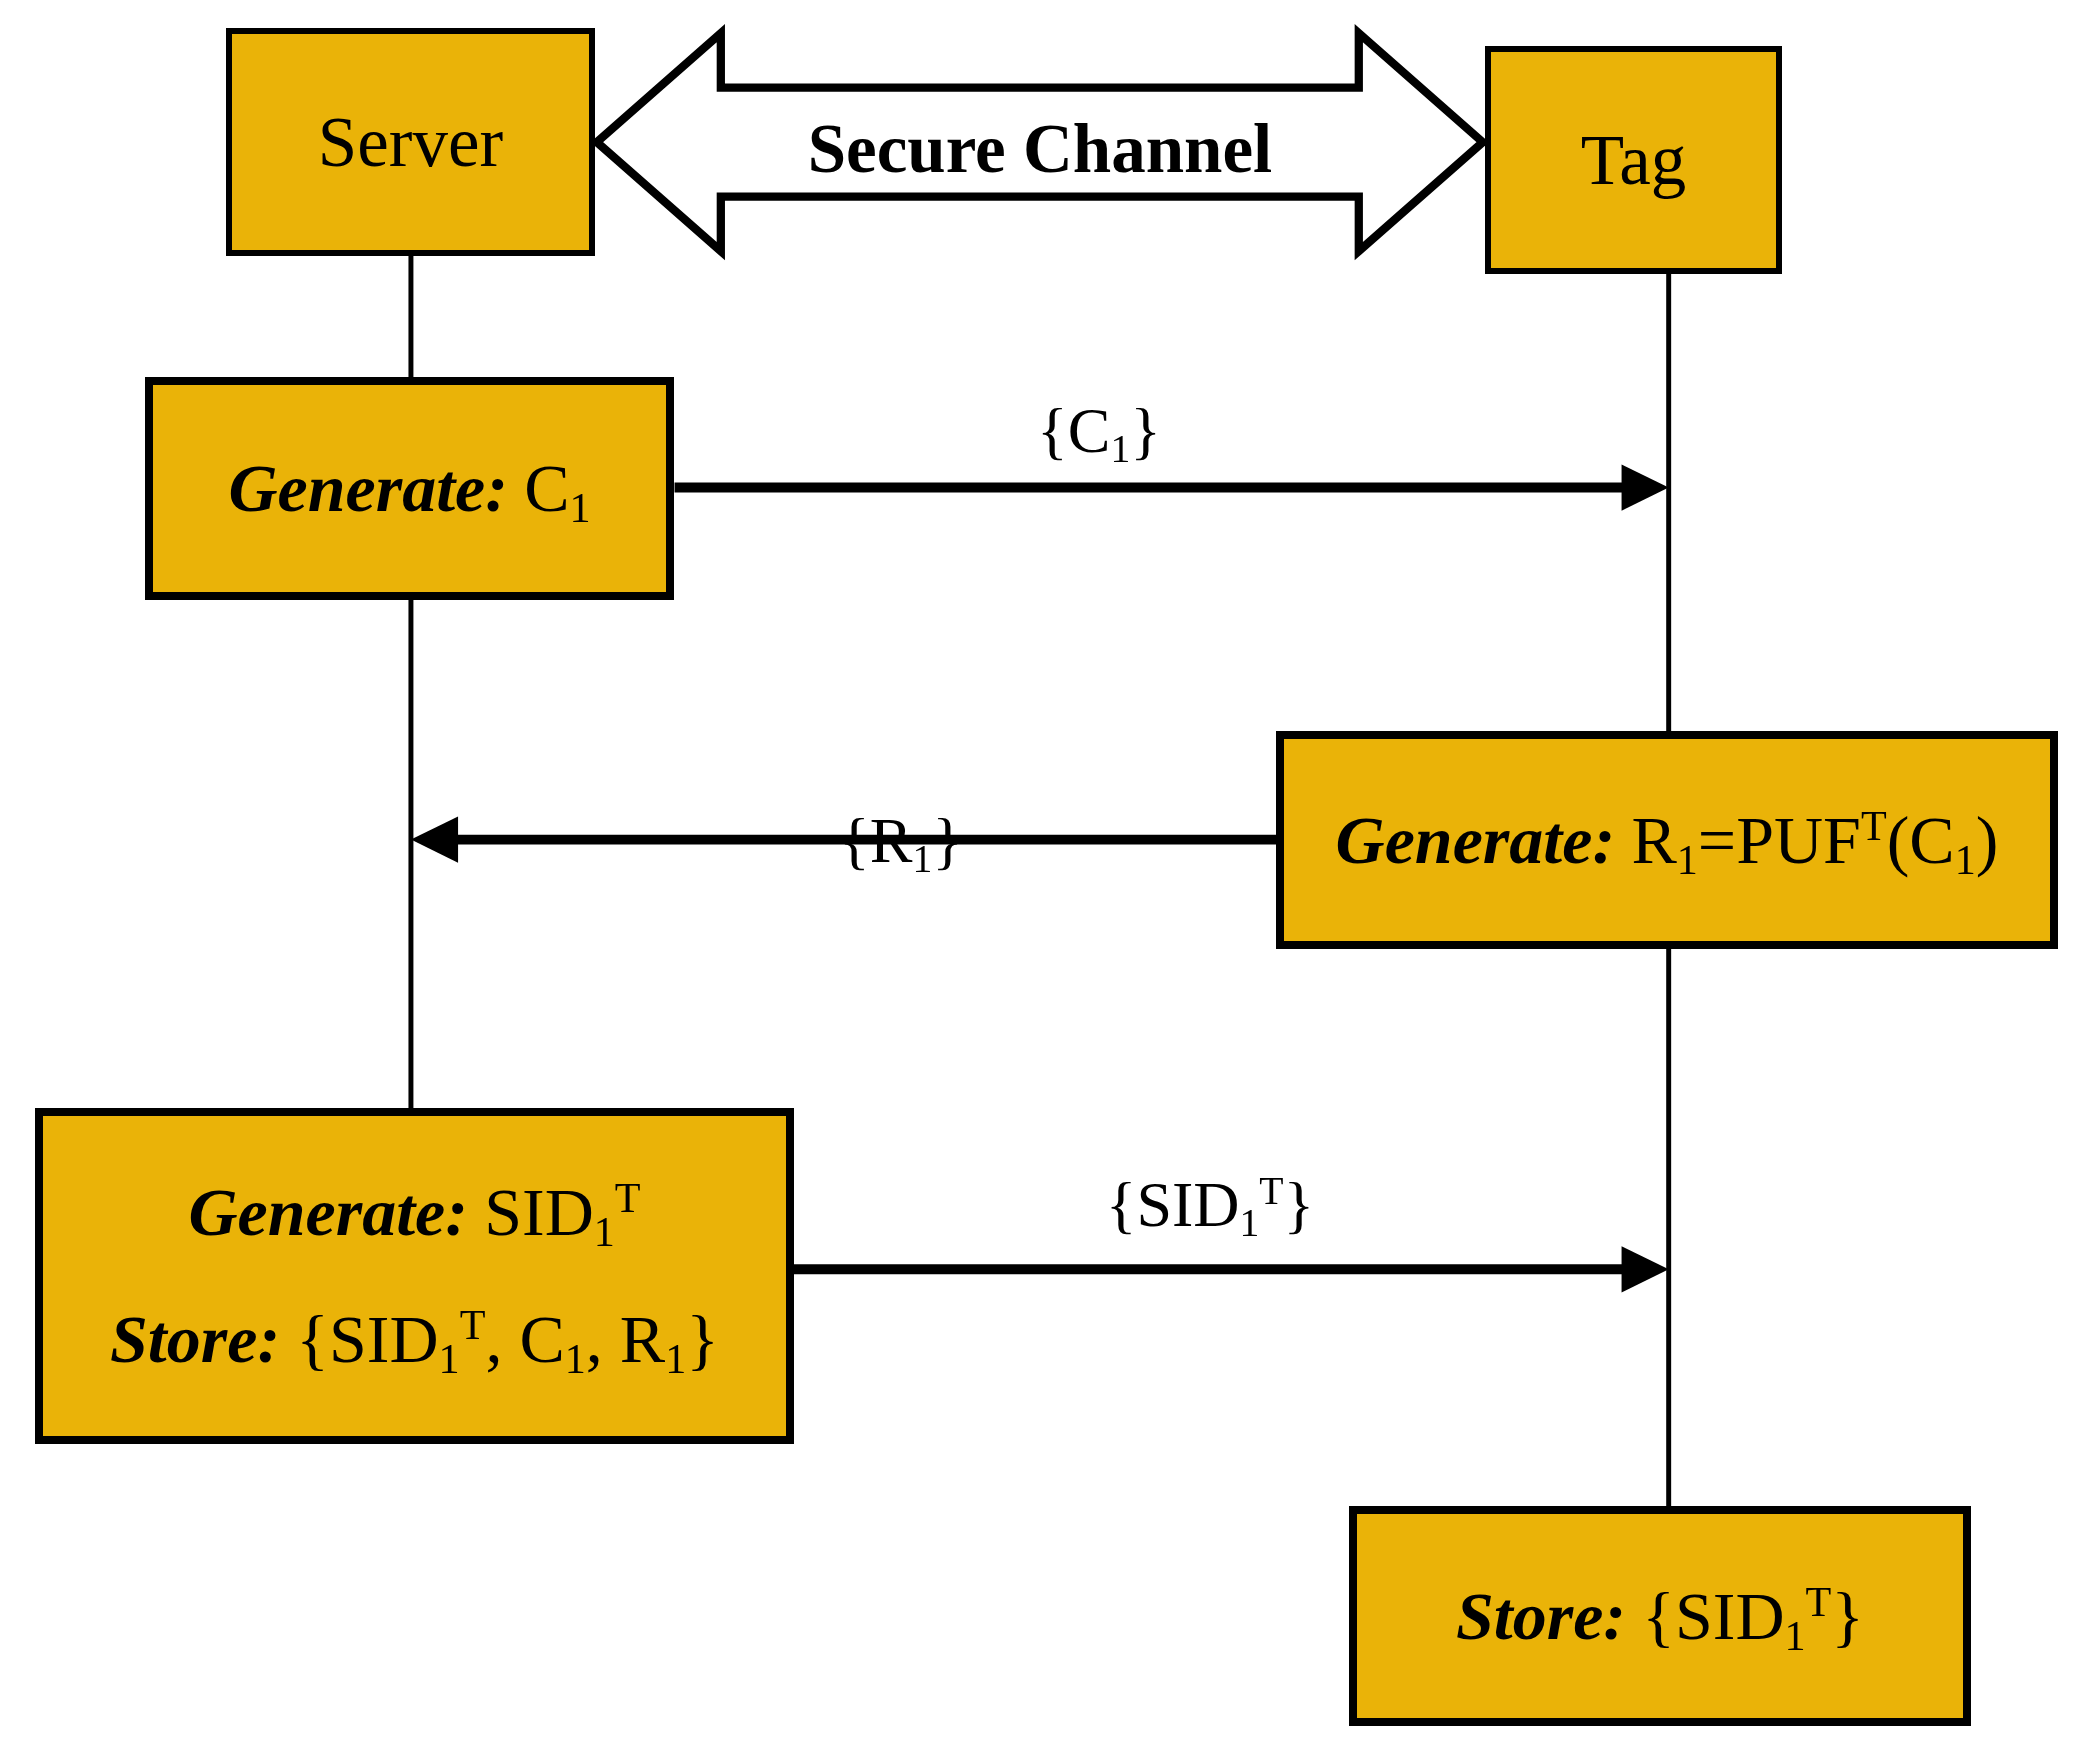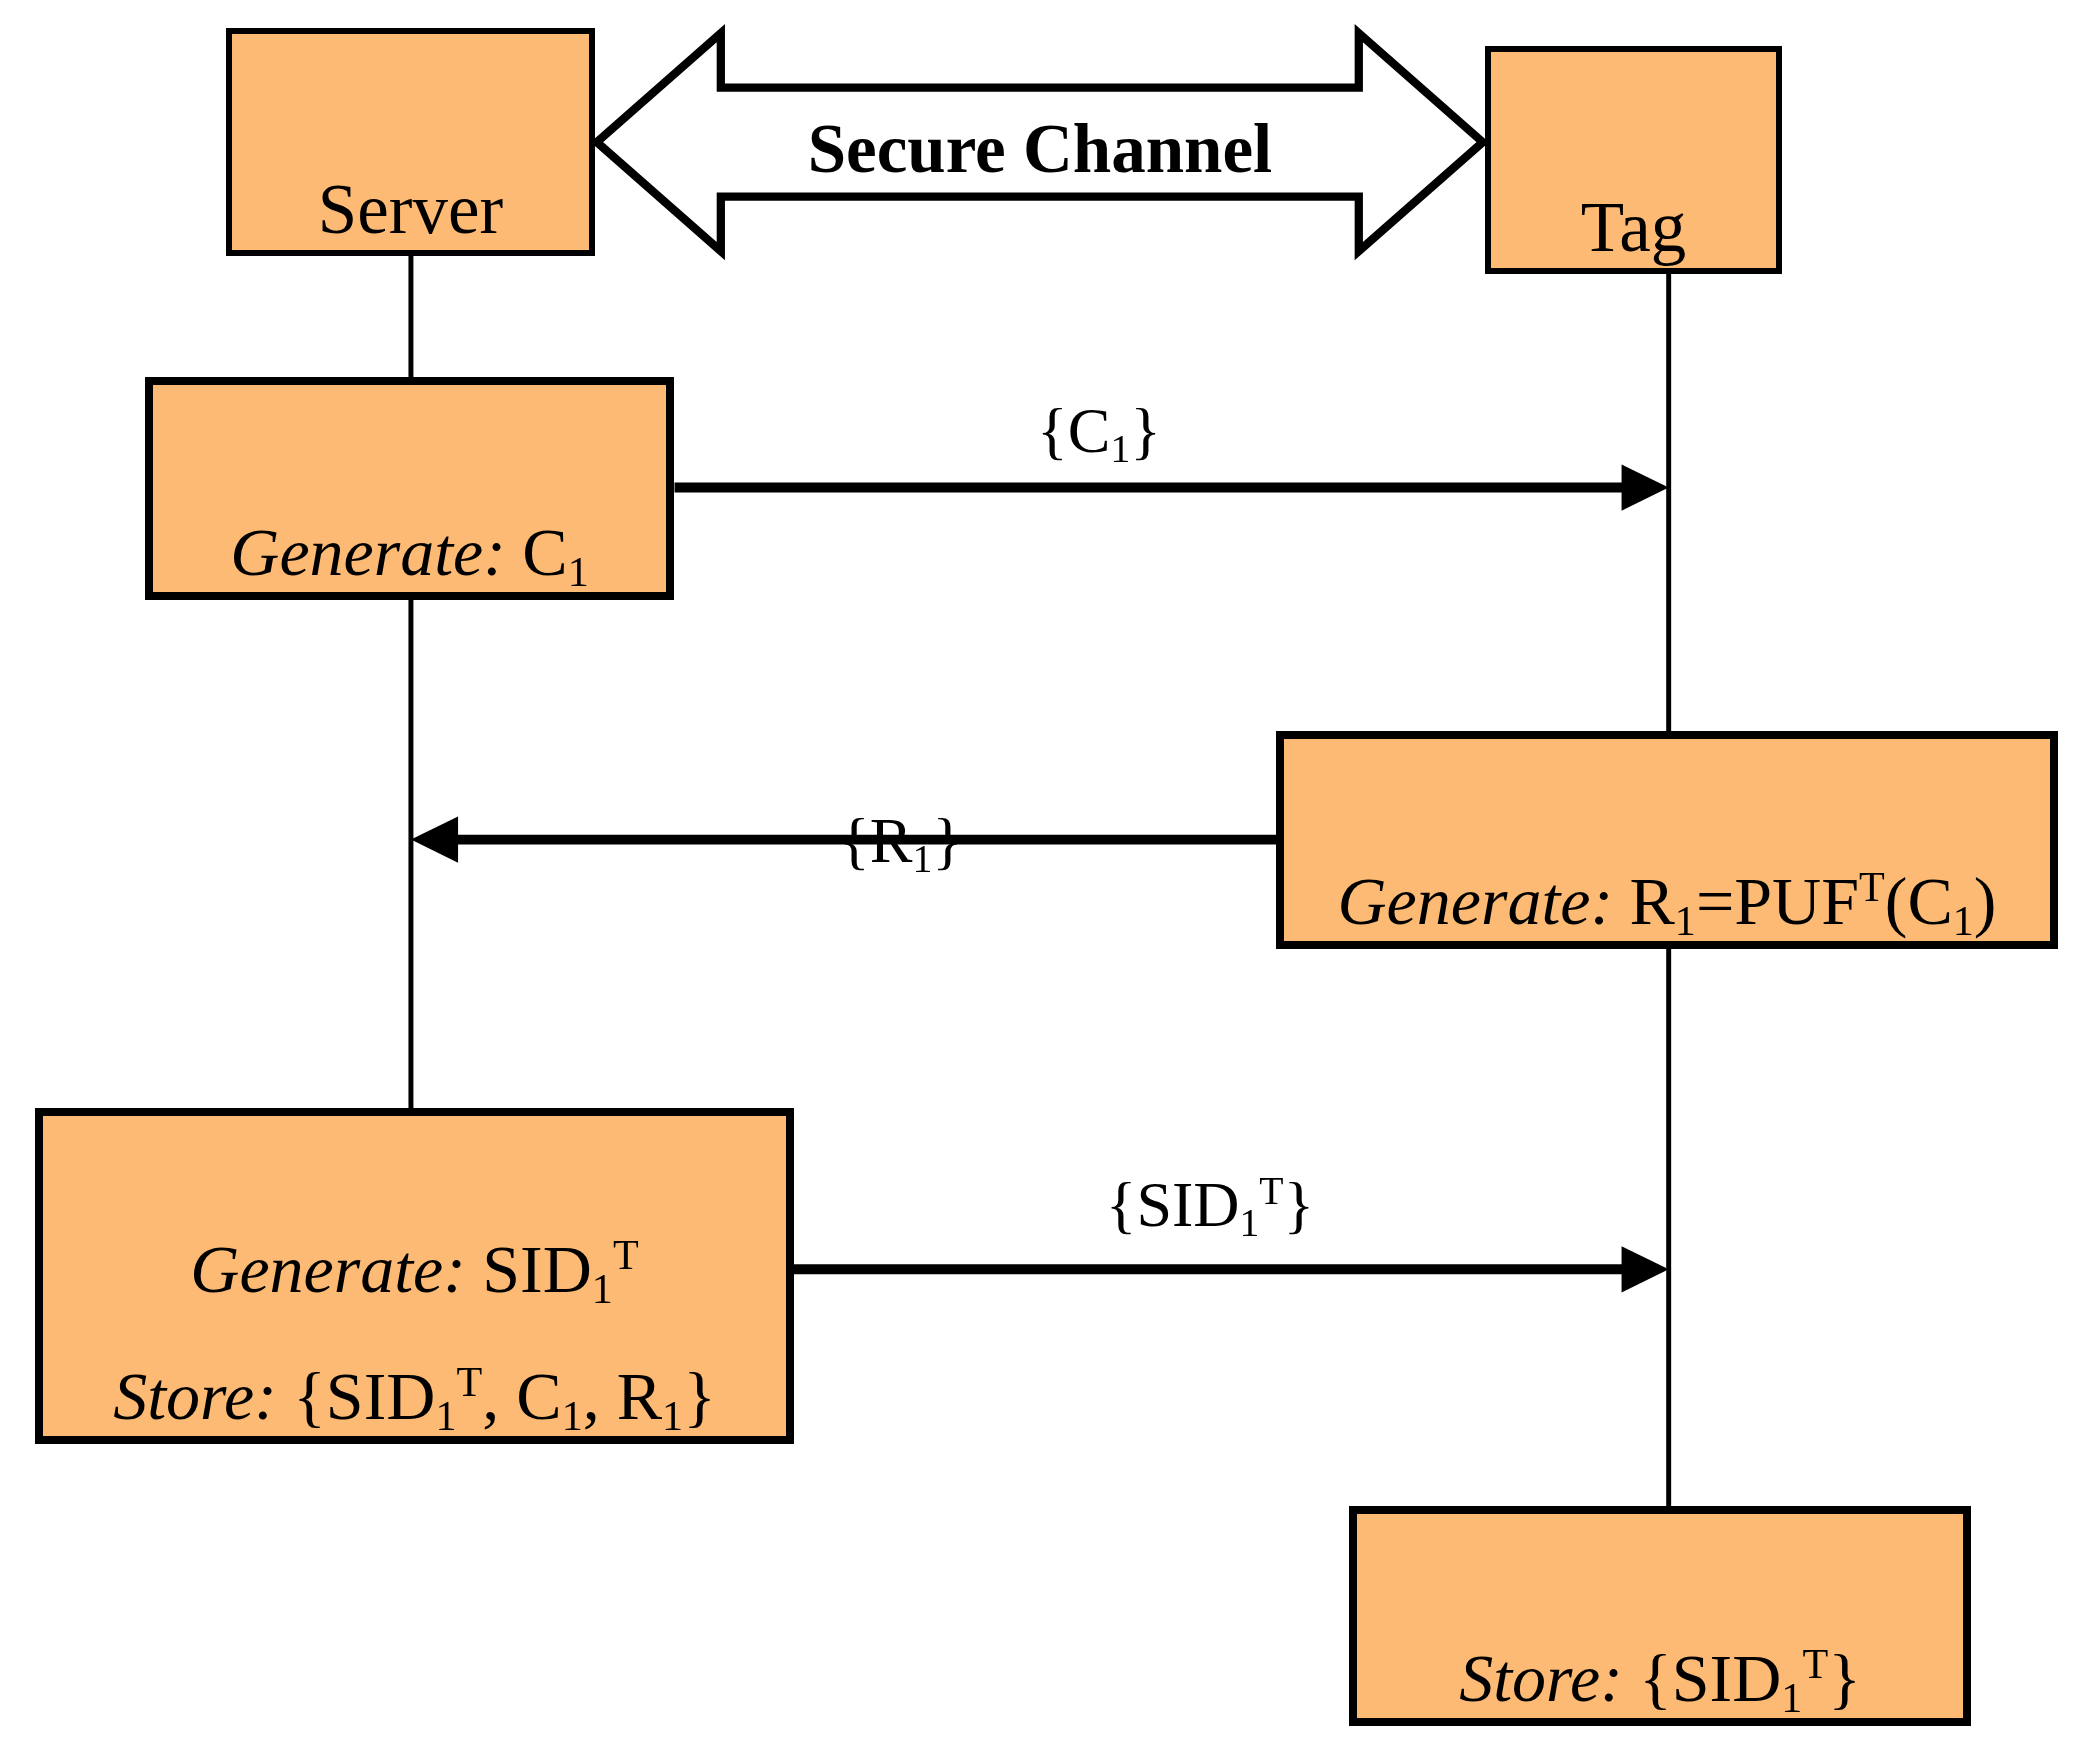--- a/index.html
+++ b/index.html
@@ -18,44 +18,44 @@
   }
   .wires {
     position: absolute;
     left: 0;
     top: 0;
     width: 2073px;
     height: 1761px;
   }
   .box {
     position: absolute;
-    background: #fdba74;
+    background: #eab308;
     box-sizing: border-box;
     display: flex;
     flex-direction: column;
     align-items: center;
-    justify-content: flex-end;
+    justify-content: center;
     text-align: center;
   }
   .entity {
     border: 6.6px solid #000000;
     font-size: 71px;
   }
   .action {
     border: 8.3px solid #000000;
     font-size: 68px;
   }
   .line-row {
     display: flex;
     align-items: baseline;
     justify-content: center;
     white-space: nowrap;
   }
   .kw {
-    font-weight: normal;
+    font-weight: bold;
     font-style: italic;
     margin-right: 0.24em;
   }
   .msg-label {
     position: absolute;
     transform: translate(-50%, -50%);
     font-size: 64px;
     white-space: nowrap;
   }
   .channel-label {

